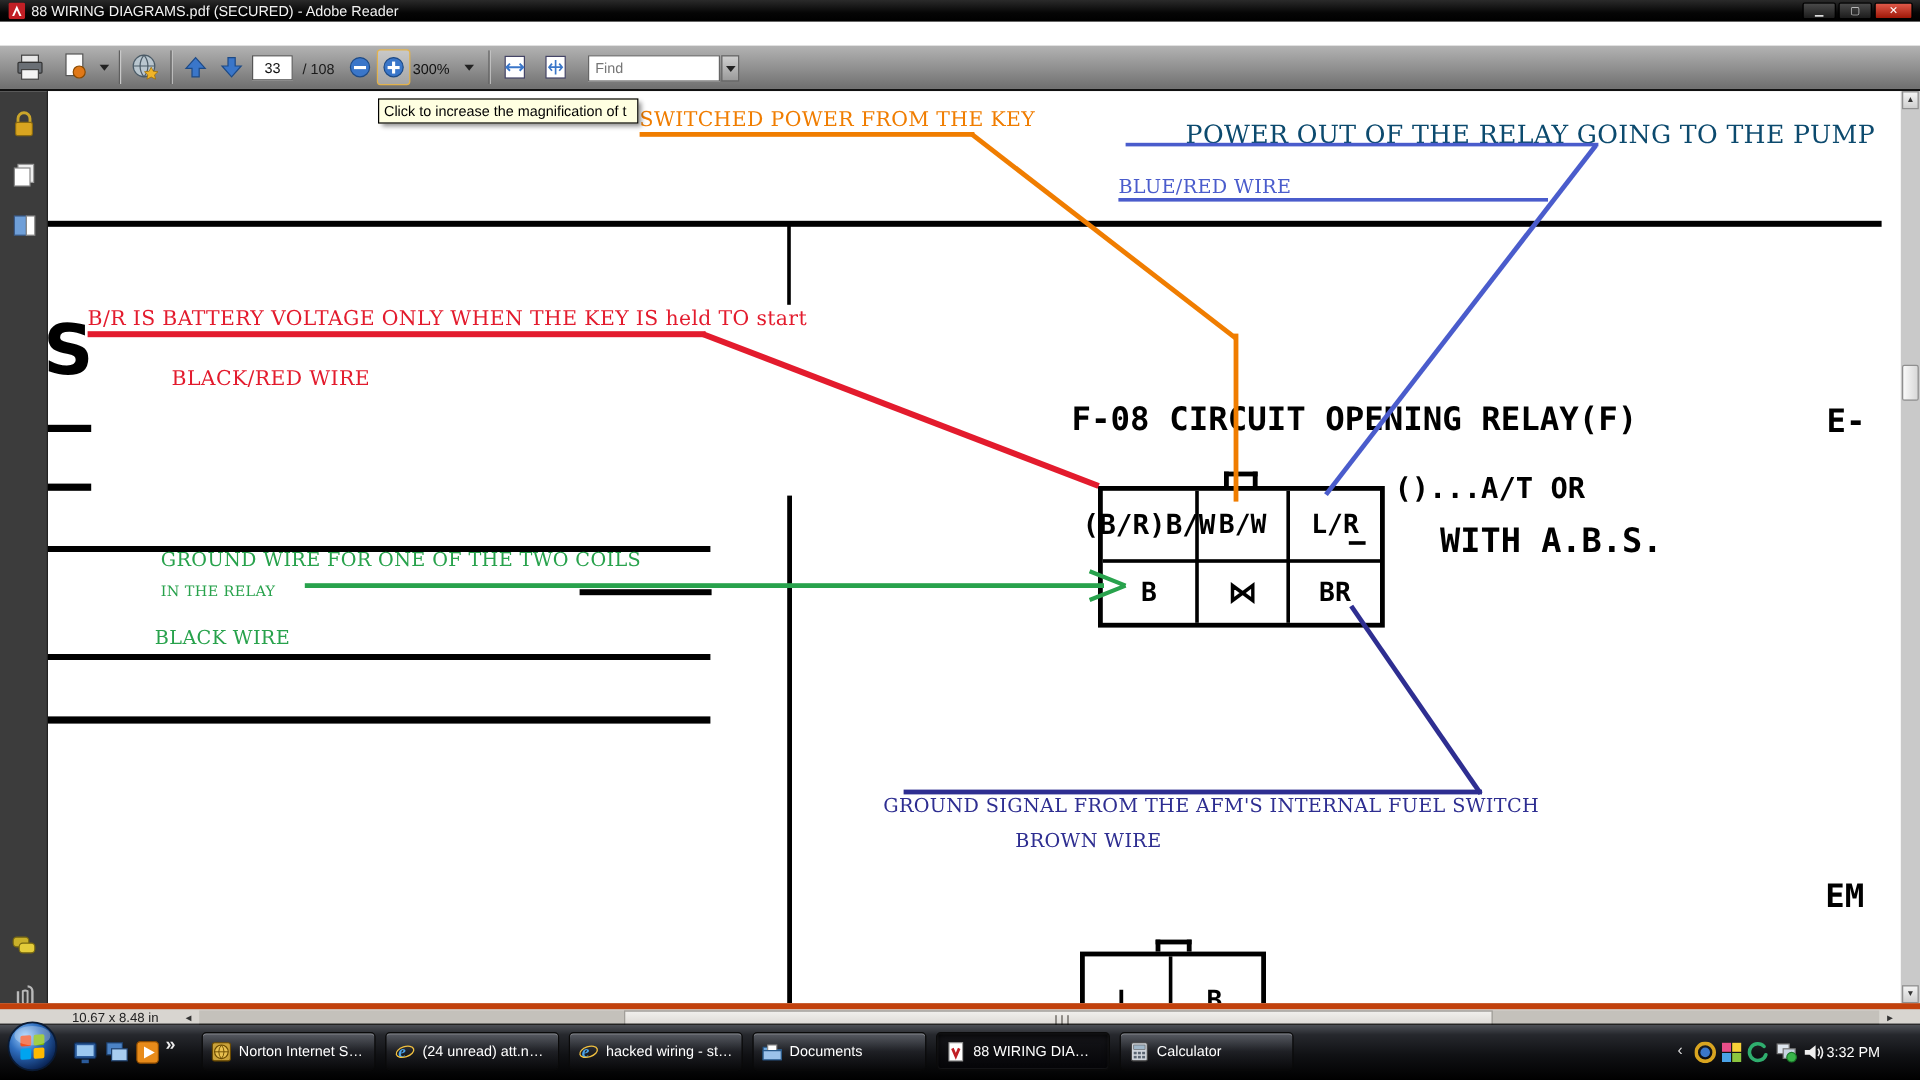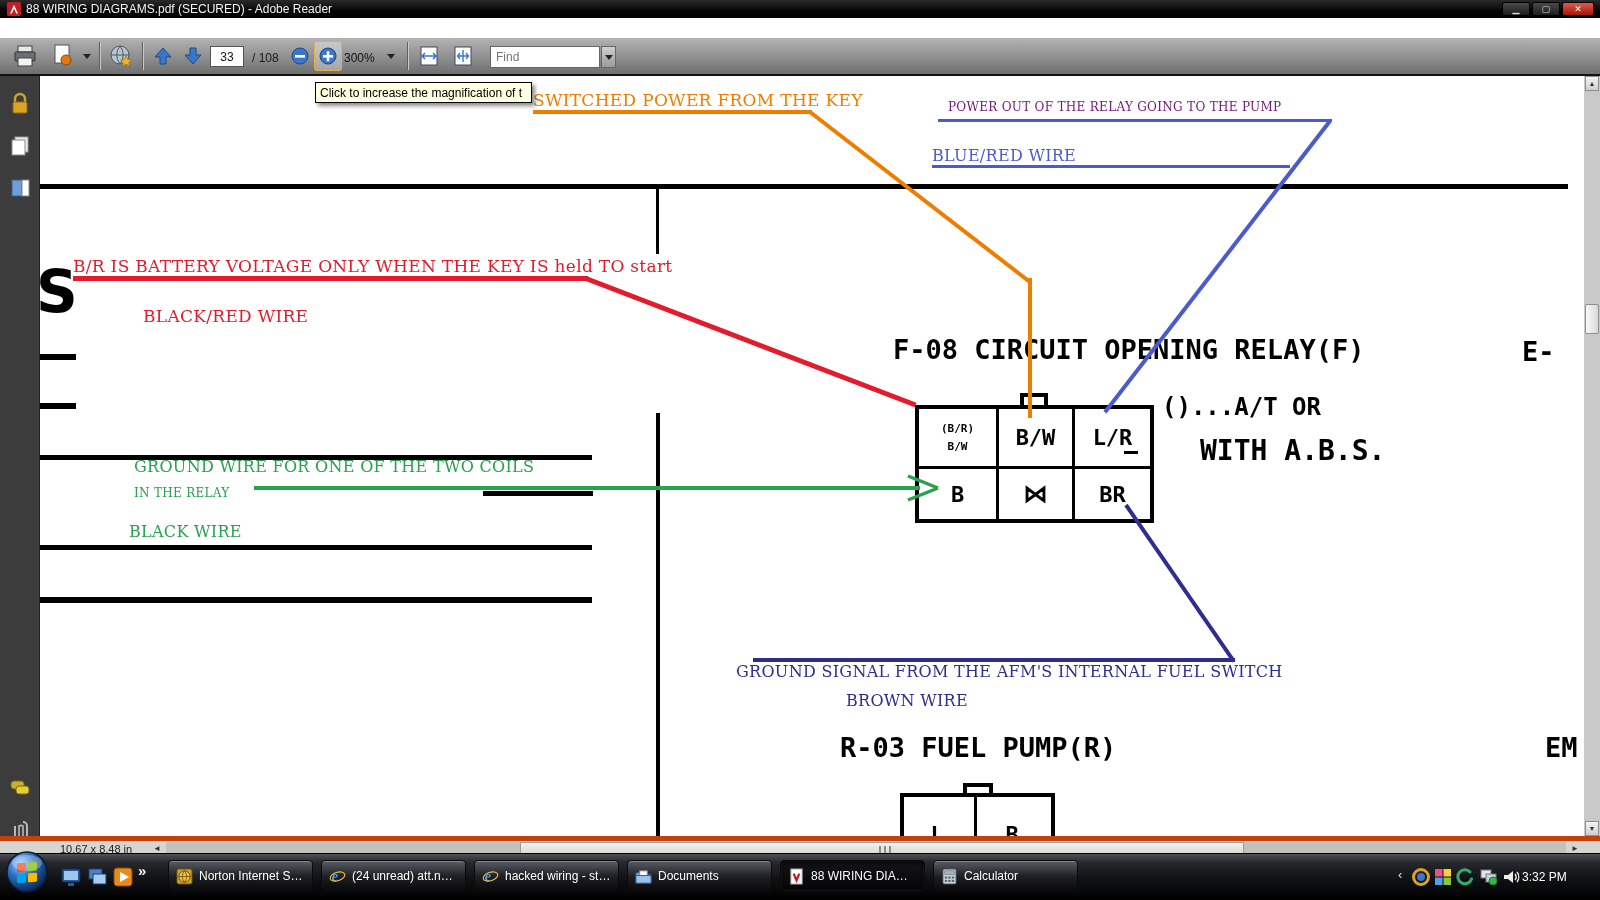--- a/index.html
+++ b/index.html
@@ -217,29 +217,28 @@
     <div class="wire" style="left:443px;top:415px;width:110px;height:5px;"></div>
     <div class="wire" style="left:0;top:469px;width:552px;height:5px;"></div>
     <div class="wire" style="left:0;top:521px;width:552px;height:6px;"></div>
 
     <div class="mono" style="left:-4px;top:182px;font-size:58px;font-family:'DejaVu Sans',sans-serif;font-weight:bold;">S</div>
 
     <div class="mono" style="left:853px;top:258px;font-size:27px;">F-08 CIRCUIT OPENING RELAY(F)</div>
     <div class="mono" style="left:1482px;top:260px;font-size:27px;">E-</div>
     <div class="mono" style="left:1122px;top:317px;font-size:24px;">()...A/T OR</div>
     <div class="mono" style="left:1160px;top:358px;font-size:28px;">WITH A.B.S.</div>
-    <div class="mono" style="left:800px;top:656px;font-size:27px;">R-03 FUEL PUMP(R)</div>
-    <div class="mono" style="left:1481px;top:656px;font-size:27px;margin-left:24px;">EM</div>
+    <div class="mono" style="left:1481px;top:656px;font-size:27px;">EM</div>
 
     <div id="relay-tab"></div>
     <div id="relay-box">
       <div class="rb-vline" style="left:77px;"></div>
       <div class="rb-vline" style="left:153px;"></div>
       <div class="rb-hline"></div>
-      <div class="rcell" style="left:0;top:0;width:77px;height:57px;flex-direction:column;font-size:11px;line-height:18px;">
+      <div class="rcell" style="left:0;top:0;width:77px;height:57px;font-size:23px;line-height:18px;">
         <span>(B/R)</span>
         <span>B/W</span>
       </div>
       <div class="rcell" style="left:80px;top:0;width:73px;height:57px;font-size:22px;">B/W</div>
       <div class="rcell" style="left:156px;top:0;width:75px;height:57px;font-size:22px;">L/R</div>
       <div style="position:absolute;left:205px;top:42px;width:14px;height:3px;background:#000;"></div>
       <div class="rcell" style="left:0;top:60px;width:77px;height:50px;font-size:22px;">B</div>
       <div class="rcell" style="left:80px;top:60px;width:73px;height:50px;font-size:24px;">⋈</div>
       <div class="rcell" style="left:156px;top:60px;width:75px;height:50px;font-size:22px;">BR</div>
     </div>
@@ -249,21 +248,21 @@
       <div style="position:absolute;left:70px;top:0;width:3px;height:52px;background:#000;"></div>
       <div class="rcell" style="left:8px;top:22px;width:50px;height:30px;font-size:22px;">L</div>
       <div class="rcell" style="left:78px;top:22px;width:60px;height:30px;font-size:22px;">B</div>
     </div>
 
     <div class="ann-text" style="left:493px;top:14px;font-size:17px;color:#f07d00;">SWITCHED POWER FROM THE KEY</div>
     <div class="ann-line" style="left:493px;top:34px;width:279px;height:4px;background:#f07d00;"></div>
     <div class="ann-line" style="left:770px;top:34px;width:278px;height:4px;background:#f07d00;transform:rotate(37.7deg);"></div>
     <div class="ann-line" style="left:988px;top:202px;width:4px;height:140px;background:#f07d00;"></div>
 
-    <div class="ann-text" style="left:908px;top:24px;font-size:12px;color:#701a75;">POWER OUT OF THE RELAY GOING TO THE PUMP</div>
+    <div class="ann-text" style="left:948px;top:24px;font-size:21px;color:#0c4a6e;">POWER OUT OF THE RELAY GOING TO THE PUMP</div>
     <div class="ann-line" style="left:898px;top:43px;width:394px;height:3px;background:#4a5ccc;"></div>
     <div class="ann-text" style="left:892px;top:70px;font-size:16px;color:#4a5ccc;">BLUE/RED WIRE</div>
     <div class="ann-line" style="left:892px;top:89px;width:358px;height:3px;background:#4a5ccc;"></div>
     <div class="ann-line" style="left:1290px;top:43px;width:368px;height:4px;background:#4a5ccc;transform:rotate(127.7deg);"></div>
 
     <div class="ann-text" style="left:33px;top:180px;font-size:17px;color:#e31b2d;">B/R IS BATTERY VOLTAGE ONLY WHEN THE KEY IS held TO start</div>
     <div class="ann-line" style="left:33px;top:200px;width:515px;height:5px;background:#e31b2d;"></div>
     <div class="ann-line" style="left:546px;top:200px;width:353px;height:5px;background:#e31b2d;transform:rotate(21deg);"></div>
     <div class="ann-text" style="left:103px;top:230px;font-size:17px;color:#e31b2d;">BLACK/RED WIRE</div>
 

